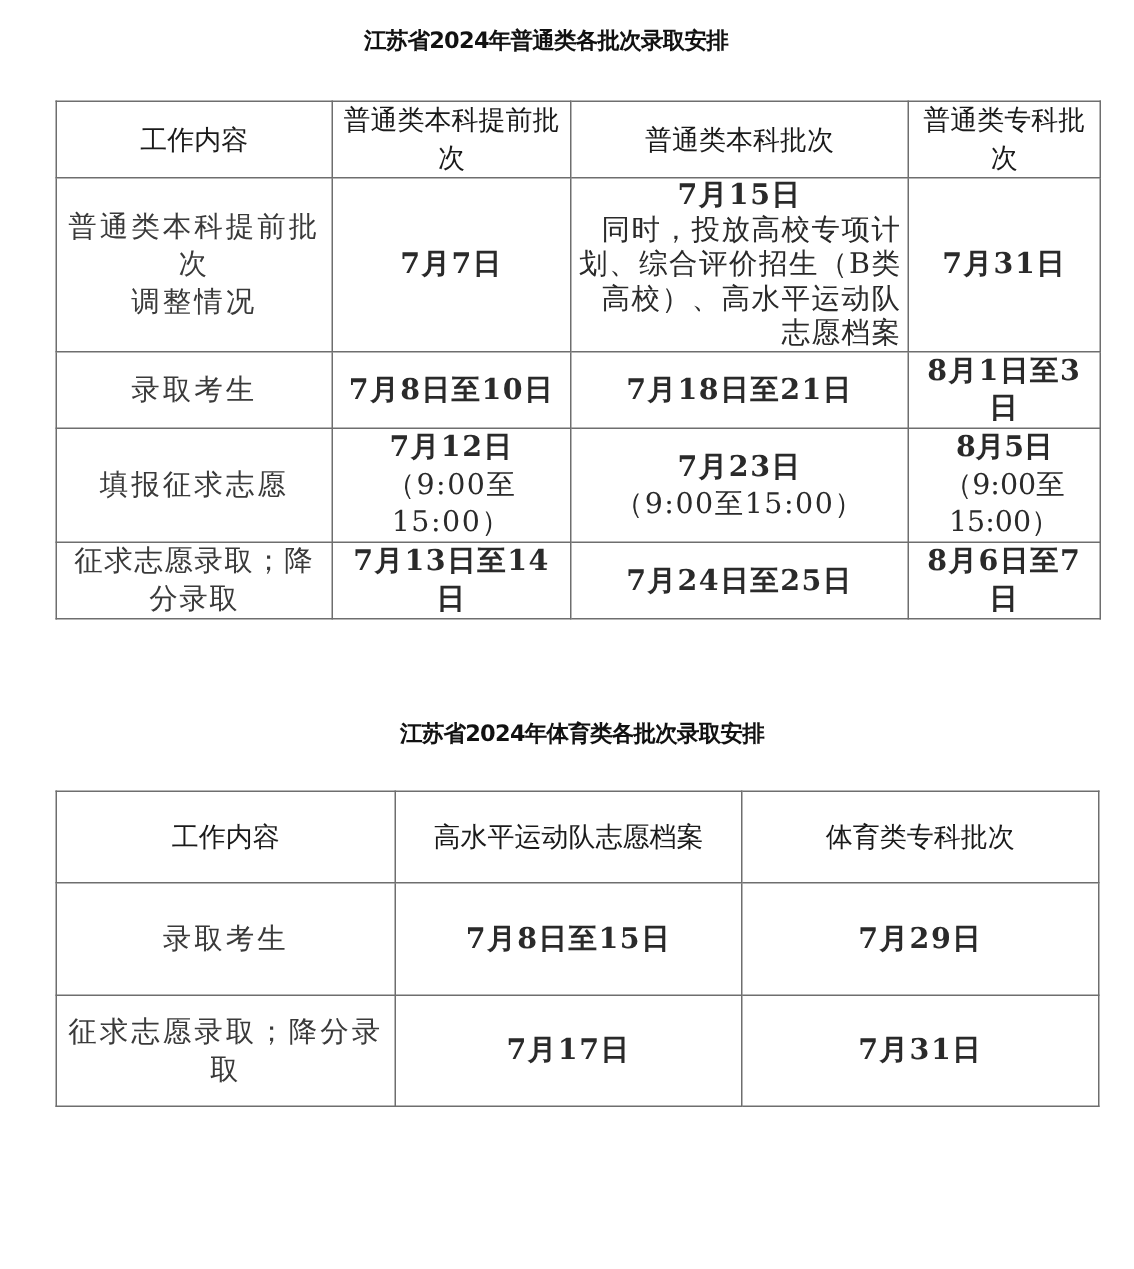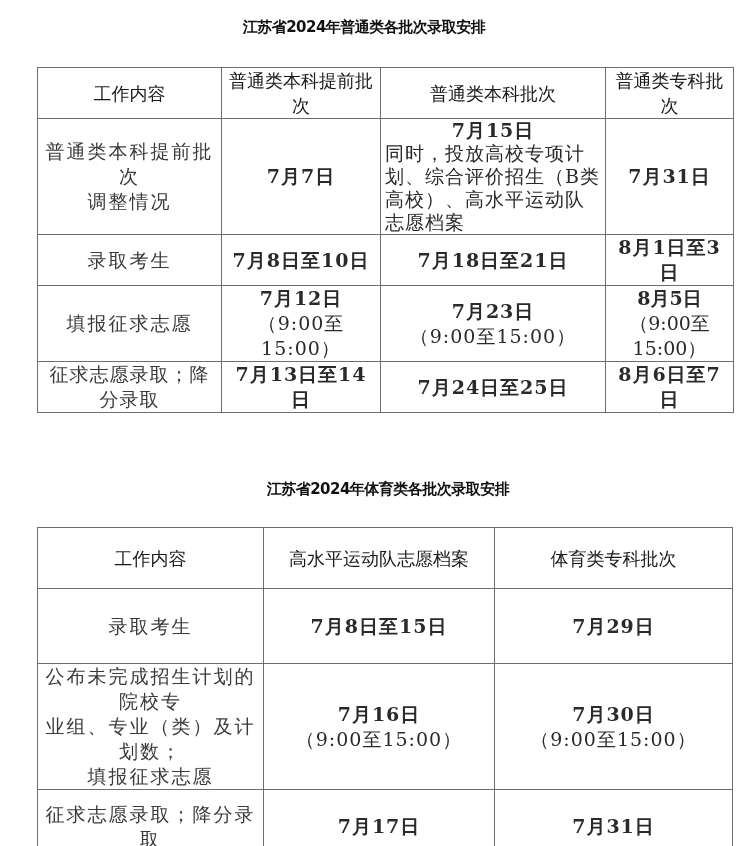--- a/index.html
+++ b/index.html
@@ -53,21 +53,21 @@
     <th>普通类专科批次</th>
   </tr>
   <tr style="height:101px">
     <td>
       <span class="line">普通类本科提前批次</span>
       <span class="line">调整情况</span>
     </td>
     <td class="date">7月7日</td>
     <td class="date" style="line-height:23px">
       <span class="line">7月15日</span>
-      <span class="sub" style="text-align:left;font-weight:normal">同时，投放高校专项计划、综合评价招生（B类高校）、高水平运动队志愿档案</span>
+      <span class="sub" style="text-align:right;font-weight:normal">同时，投放高校专项计划、综合评价招生（B类高校）、高水平运动队志愿档案</span>
     </td>
     <td class="date">7月31日</td>
   </tr>
   <tr style="height:45px">
     <td>录取考生</td>
     <td class="date">7月8日至10日</td>
     <td class="date">7月18日至21日</td>
     <td class="date">8月1日至3日</td>
   </tr>
   <tr style="height:57px">
@@ -106,34 +106,19 @@
       <tr style="height:61px">
     <th>工作内容</th>
     <th>高水平运动队志愿档案</th>
     <th>体育类专科批次</th>
   </tr>
   <tr style="height:75px">
     <td>录取考生</td>
     <td class="date">7月8日至15日</td>
     <td class="date">7月29日</td>
   </tr>
-  <tr style="height:99px">
-    <td>
-      <span class="line">公布未完成招生计划的院校专</span>
-      <span class="line">业组、专业（类）及计划数；</span>
-      <span class="line">填报征求志愿</span>
-    </td>
-    <td class="date">
-      <span class="line">7月16日</span>
-      <span class="sub">（9:00至15:00）</span>
-    </td>
-    <td class="date">
-      <span class="line">7月30日</span>
-      <span class="sub">（9:00至15:00）</span>
-    </td>
-  </tr>
   <tr style="height:74px">
     <td>征求志愿录取；降分录取</td>
     <td class="date">7月17日</td>
     <td class="date">7月31日</td>
   </tr>
 </tbody>
   </table>
 
 </body></html>

